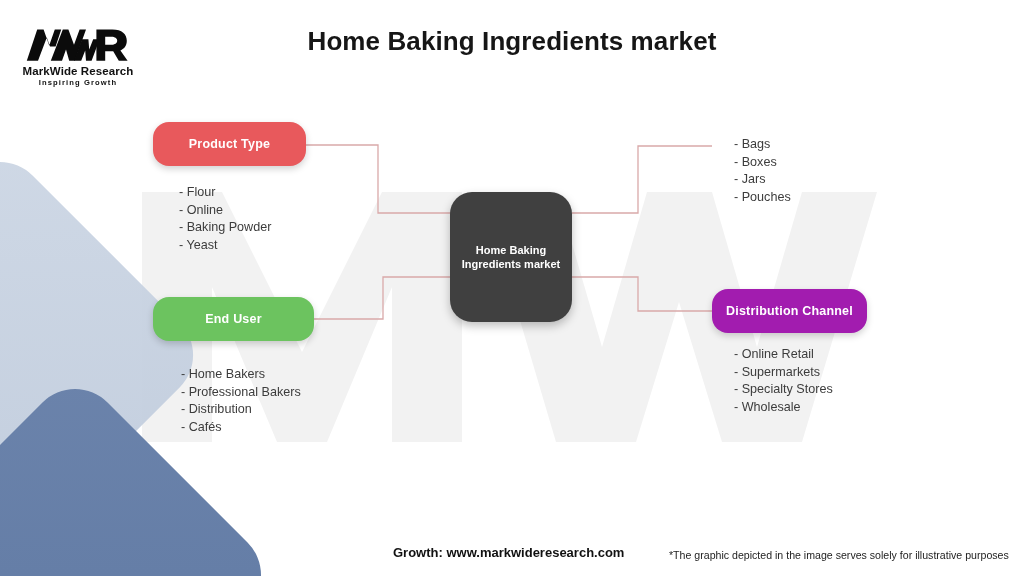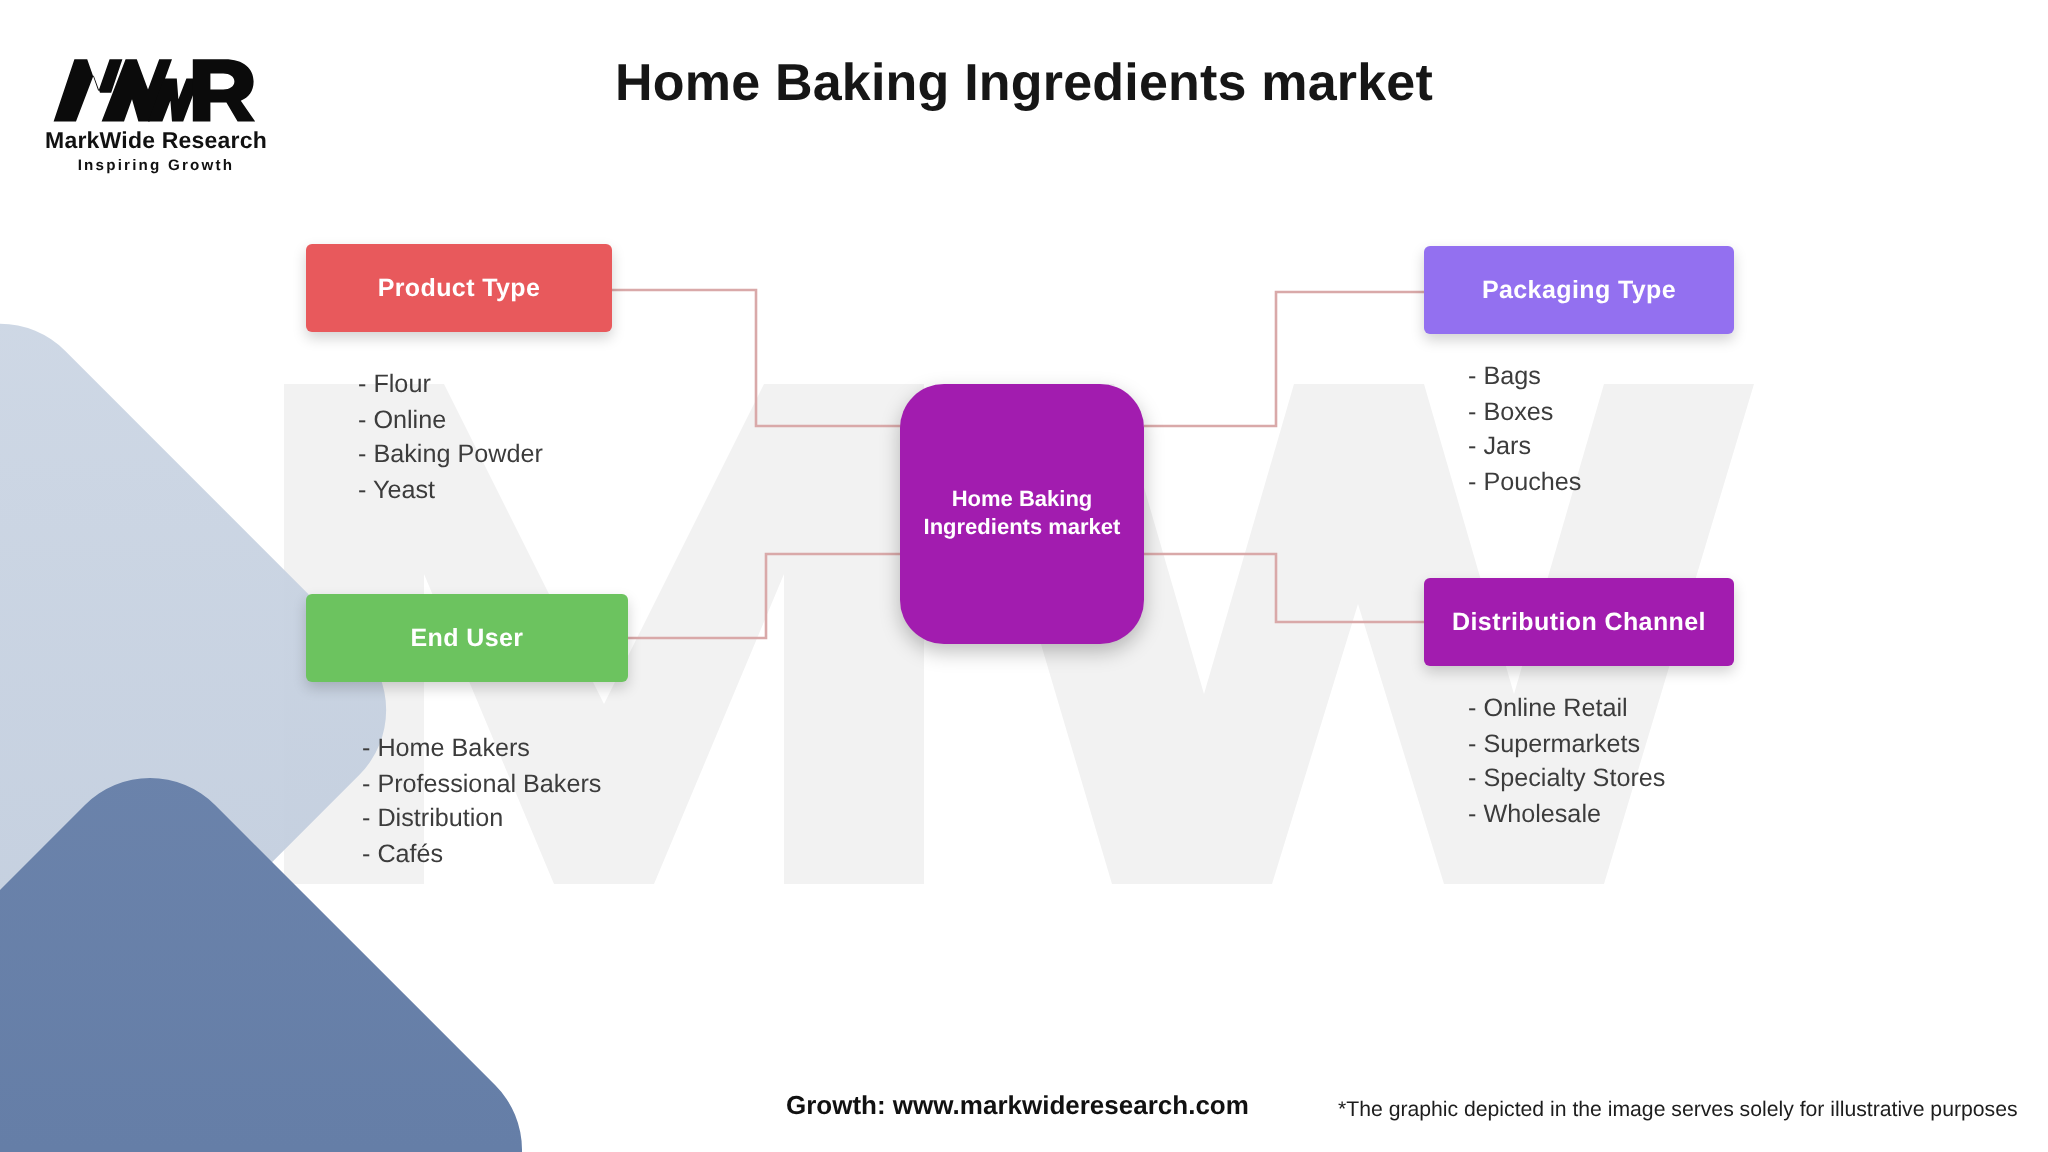--- a/index.html
+++ b/index.html
@@ -101,21 +101,21 @@
     position: absolute;
     left: 0;
     top: 0;
     width: 1024px;
     height: 576px;
   }
 
   
   .branch { position: absolute; }
   .branch-pill {
-    border-radius: 3px;
+    border-radius: 16px;
     height: 44px;
     display: flex;
     align-items: center;
     justify-content: center;
     box-shadow: 0 3px 7px rgba(0,0,0,.18);
   }
   .branch-pill span {
     font-size: 12.5px;
     font-weight: bold;
     color: #ffffff;
@@ -147,21 +147,21 @@
   #branch-distribution-channel .branch-items { padding-left: 22px; margin-top: 13px; }
   #branch-end-user .branch-items { margin-top: 25px; padding-left: 28px; }
 
   
   .center-node {
     position: absolute;
     left: 450px;
     top: 192px;
     width: 122px;
     height: 130px;
-    background: #a21caf;
+    background: #404040;
     border-radius: 22px;
     display: flex;
     align-items: center;
     justify-content: center;
     box-shadow: 0 4px 10px rgba(0,0,0,.25);
   }
   .center-node p {
     margin: 0;
     text-align: center;
     font-size: 11px;
@@ -238,23 +238,20 @@
       <ul>
         <li>- Flour</li>
         <li>- Online</li>
         <li>- Baking Powder</li>
         <li>- Yeast</li>
       </ul>
     </div>
   </div>
 
   <div class="branch" id="branch-packaging-type">
-    <div class="branch-pill">
-      <span>Packaging Type</span>
-    </div>
     <div class="branch-items">
       <ul>
         <li>- Bags</li>
         <li>- Boxes</li>
         <li>- Jars</li>
         <li>- Pouches</li>
       </ul>
     </div>
   </div>
 

